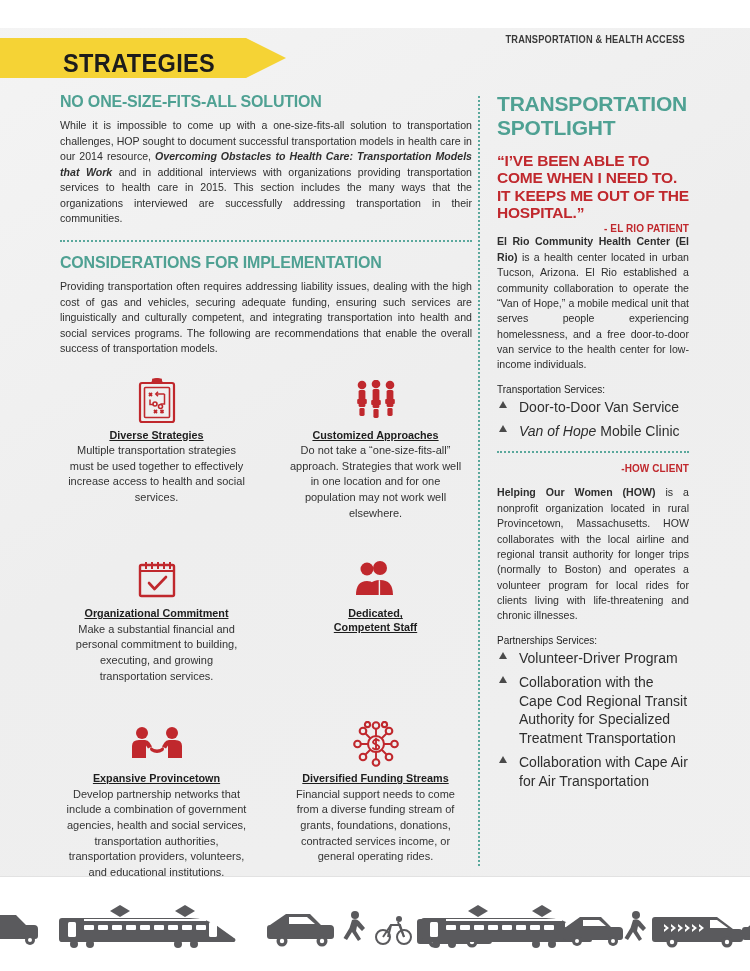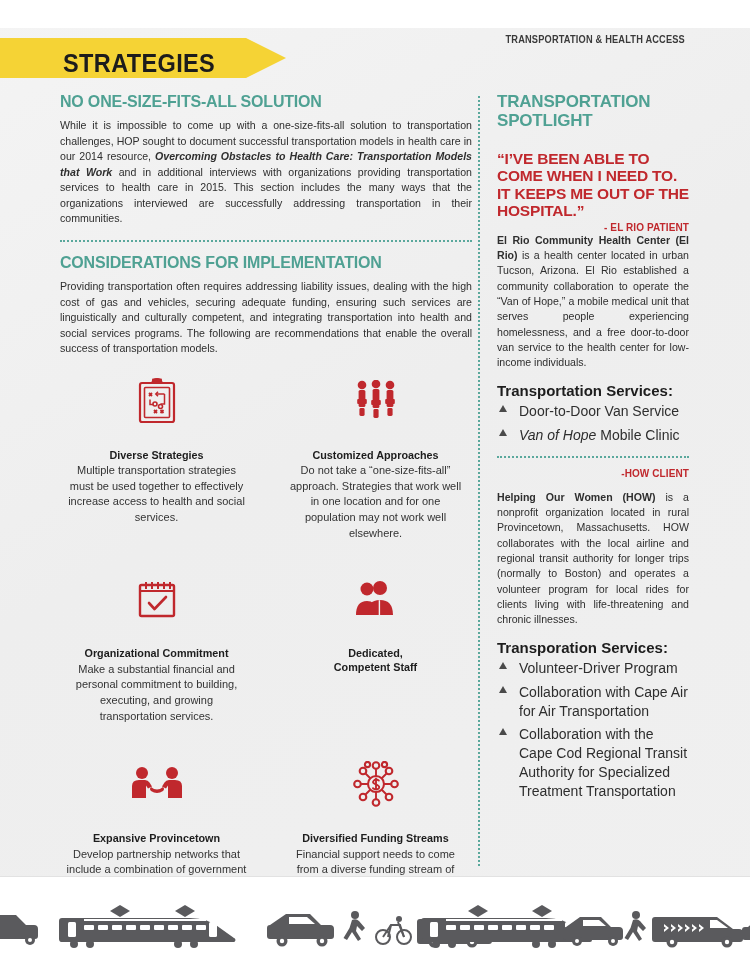--- a/index.html
+++ b/index.html
@@ -53,23 +53,23 @@
 
   
   h2.section-h {
     color: #4fa193;
     font-size: 16.5px; font-weight: 700; letter-spacing: -0.2px;
     margin-bottom: 7px;
     transform: scaleX(0.97); transform-origin: left center;
   }
   h2.spotlight-h {
     color: #4fa193;
-    font-size: 17px; font-weight: 700; line-height: 1.12;
+    font-size: 21px; font-weight: 700; line-height: 1.12;
     letter-spacing: -0.2px;
-    margin-bottom: 20px;
+    margin-bottom: 13px;
   }
   p.body {
     font-size: 10.6px; line-height: 1.47; color: #2e2e2e;
     text-align: justify; text-justify: inter-word;
   }
   p.body i { font-style: italic; font-weight: 700; }
 
   .h-divider {
     margin: 13px 0 11px 0;
     border-top: 2px dotted #5aa89c; height: 0;
@@ -84,21 +84,21 @@
     margin-top: 16px;
     display: grid;
     grid-template-columns: 1fr 1fr;
     column-gap: 26px;
     row-gap: 8px;
   }
   .cell { text-align: center; padding: 0 6px; }
   .cell-icon { height: 56px; display: flex; align-items: center; justify-content: center; }
   .cell-title {
     font-size: 10.8px; font-weight: 700; color: #1d1d1d;
-    margin-top: 20px; line-height: 1.25;
+    margin-top: 0; line-height: 1.25; text-decoration: underline;
   }
   .cell-desc {
     font-size: 11px; line-height: 1.42; color: #333333; margin-top: 1px;
   }
   .row2 { margin-top: 22px; }
   .row3 { margin-top: 24px; }
 
   
   .quote {
     color: #c0282d;
@@ -109,21 +109,21 @@
     color: #c0282d;
     font-size: 10px; font-weight: 700; letter-spacing: 0.1px;
     text-align: right; margin-top: 2px;
   }
   p.rbody {
     font-size: 10.6px; line-height: 1.45; color: #2e2e2e;
     text-align: justify; text-justify: inter-word;
   }
   p.rbody b { font-weight: 700; }
   .services-label {
-    font-size: 15px; font-weight: 700; color: #1d1d1d;
+    font-size: 10px; font-weight: 400; color: #1d1d1d;
     margin-top: 11px; margin-bottom: 3px;
   }
   ul.services { list-style: none; }
   ul.services li {
     position: relative;
     padding-left: 22px;
     font-size: 14px; line-height: 1.35; color: #2e2e2e;
     margin-bottom: 5px;
   }
   ul.services li .tri {
@@ -265,21 +265,21 @@
             <circle cx="10" cy="10" r="3.3"></circle>
               <circle cx="36" cy="10" r="3.3"></circle>
             <circle cx="10" cy="36" r="3.3"></circle>
               <circle cx="36" cy="36" r="3.3"></circle>
             <circle cx="14.5" cy="3.5" r="2.6"></circle>
               <circle cx="31.5" cy="3.5" r="2.6"></circle>
             <path d="M23 8 v7 M23 31 v7 M8 23 h7 M31 23 h7 M12.5 12.5 l4.5 4.5 M33.5 12.5 l-4.5 4.5 M12.5 33.5 l4.5 -4.5 M33.5 33.5 l-4.5 -4.5" stroke-width="1.9"></path>
           </svg>
         </div>
         <div class="cell-title">Diversified Funding Streams</div>
-        <div class="cell-desc">Financial support needs to come from a diverse funding stream of grants, foundations, donations, contracted services income, or general operating funds.</div>
+        <div class="cell-desc">Financial support needs to come from a diverse funding stream of grants, foundations, donations, contracted services income, or general operating rides.</div>
       </div>
 
     </div>
   </div>
 
   <div class="right-col">
 
     <h2 class="spotlight-h"><span>TRANSPORTATION</span><br><span>SPOTLIGHT</span></h2>
 
     <div class="quote">“I’VE BEEN ABLE TO COME WHEN I NEED TO. IT KEEPS ME OUT OF THE HOSPITAL.”</div>
@@ -292,25 +292,25 @@
       <li><span class="tri"></span><span>Door-to-Door Van Service</span></li>
       <li><span class="tri"></span><i>Van of Hope</i><span> Mobile Clinic</span></li>
     </ul>
 
     <div class="h-divider-r"></div>
 
     <div class="quote-attr">-HOW CLIENT</div>
 
     <p class="rbody" style="margin-top:11px;"><b>Helping Our Women (HOW)</b><span> is a nonprofit organization located in rural Provincetown, Massachusetts. HOW collaborates with the local airline and regional transit authority for longer trips (normally to Boston) and operates a volunteer program for local rides for clients living with life-threatening and chronic illnesses.</span></p>
 
-    <div class="services-label">Transporation Services:</div>
+    <div class="services-label">Partnerships Services:</div>
     <ul class="services">
       <li><span class="tri"></span><span>Volunteer-Driver Program</span></li>
+      <li><span class="tri"></span><span>Collaboration with the Cape Cod Regional Transit Authority for Specialized Treatment Transportation</span></li>
       <li><span class="tri"></span><span>Collaboration with Cape Air for Air Transportation</span></li>
-      <li><span class="tri"></span><span>Collaboration with the Cape Cod Regional Transit Authority for Specialized Treatment Transportation</span></li>
     </ul>
   </div>
 
   <div class="footer">
     <svg class="footer-art" viewBox="0 0 750 95">
       <g fill="#5a5a5d">
 
         <g>
           <path d="M-20 48 l14 -10 h22 l10 10 h8 q4 0 4 4 v7 q0 3 -3 3 h-55 q-3 0 -3 -3 v-8 q0 -3 3 -3 z"></path>
           <circle cx="-8" cy="63" r="5"></circle>

